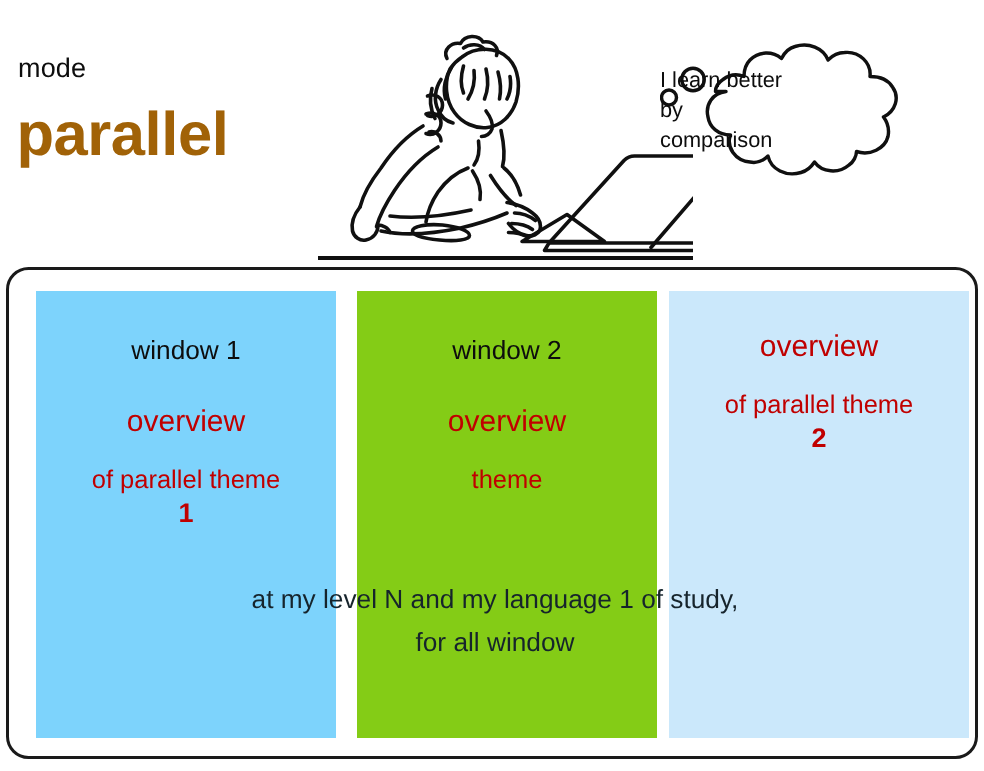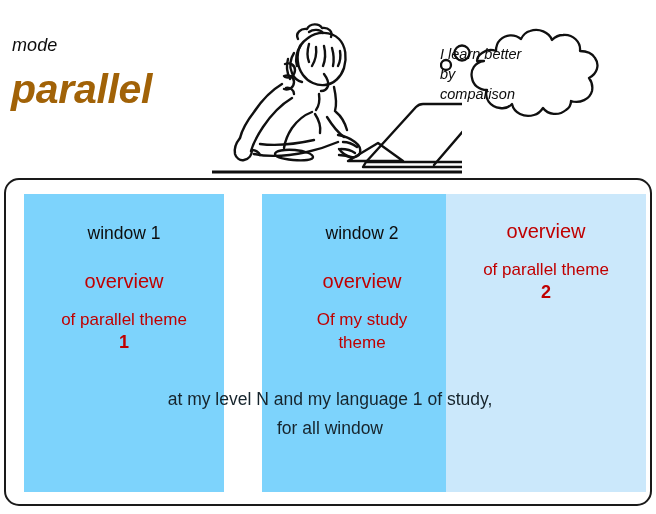--- a/index.html
+++ b/index.html
@@ -16,21 +16,20 @@
     font-family: "Liberation Sans", "DejaVu Sans", sans-serif;
     color: #000000;
   }
 
   
   .header {
     position: absolute;
     left: 0; top: 0;
     width: 656px;
     height: 176px;
-    font-style: italic;
   }
   .mode-label {
     position: absolute;
     left: 12px;
     top: 35px;
     font-size: 18px;
     line-height: 20px;
     color: #0d0d0d;
     letter-spacing: .1px;
     white-space: nowrap;
@@ -106,21 +105,21 @@
     width: 616px;
     height: 298px;
   }
   .col {
     position: absolute;
     top: 0;
     width: 200px;
     height: 298px;
   }
   .col-1 { left: 0px;   background: #7dd3fc; }
-  .col-2 { left: 214px; background: #7dd3fc; margin-left: 24px; }
+  .col-2 { left: 214px; background: #84cc16; }
   .col-3 { left: 422px; background: #cbe8fb; }
 
   .col-inner {
     position: absolute;
     left: 0;
     top: 0;
     width: 100%;
     text-align: center;
   }
   .win-label {
@@ -269,21 +268,20 @@
           <span class="l2 num">1</span>
         </div>
       </div>
     </div>
 
     <div class="col col-2">
       <div class="col-inner">
         <div class="win-label">window 2</div>
         <div class="overview">overview</div>
         <div class="subtitle">
-          <span>Of my study</span>
           <span class="l2">theme</span>
         </div>
       </div>
     </div>
 
     <div class="col col-3">
       <div class="col-inner">
         <div class="overview">overview</div>
         <div class="subtitle">
           <span>of parallel theme</span>

